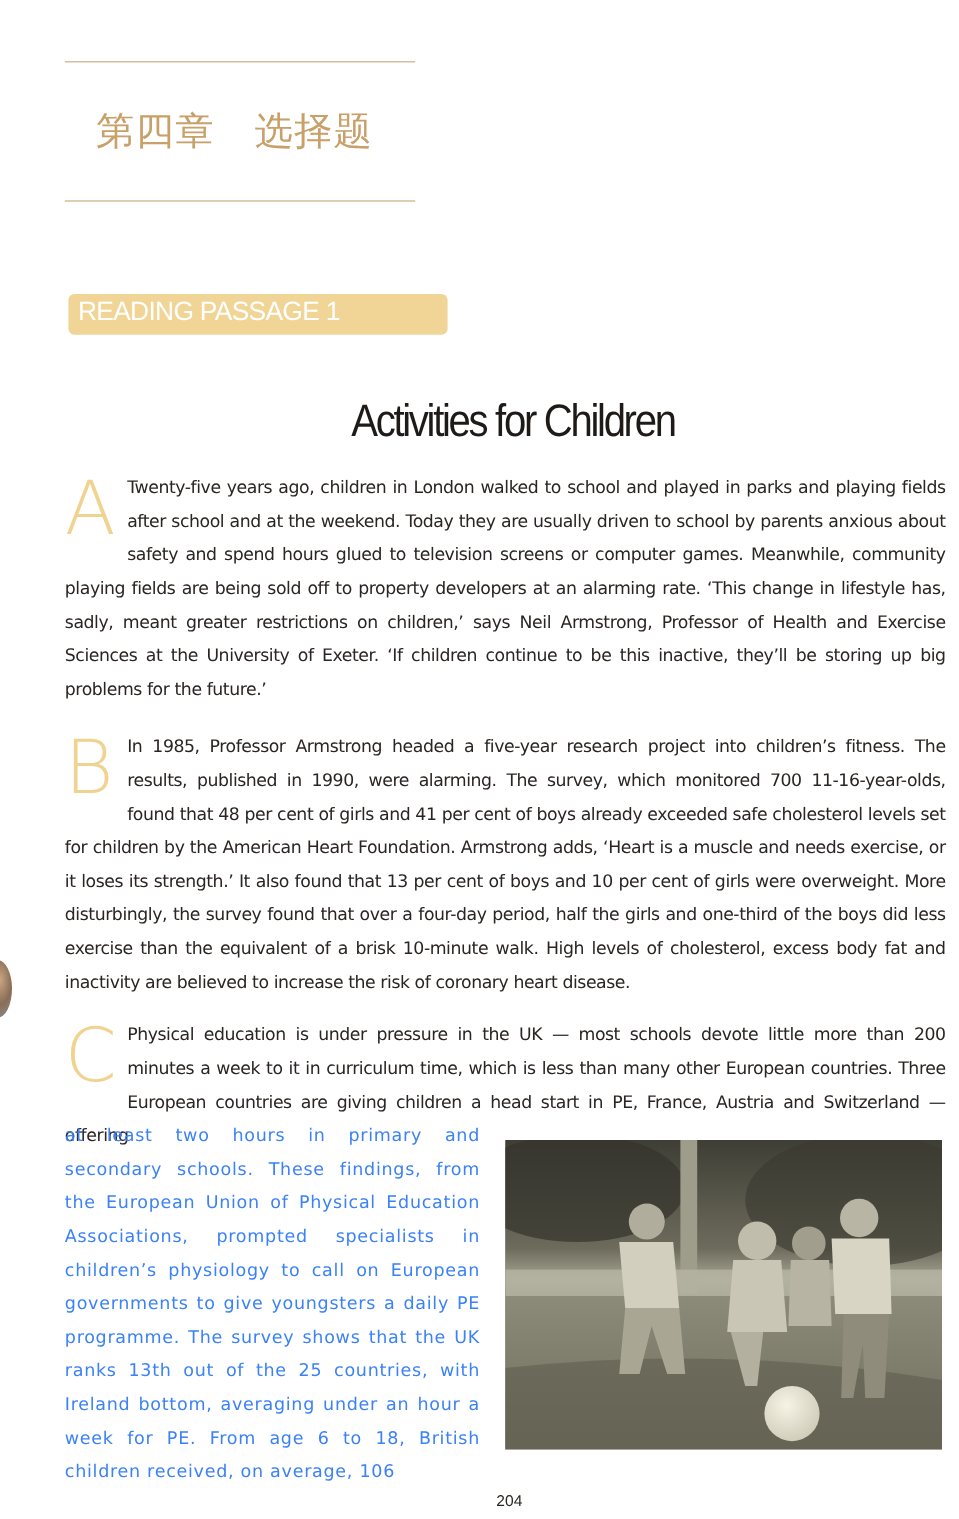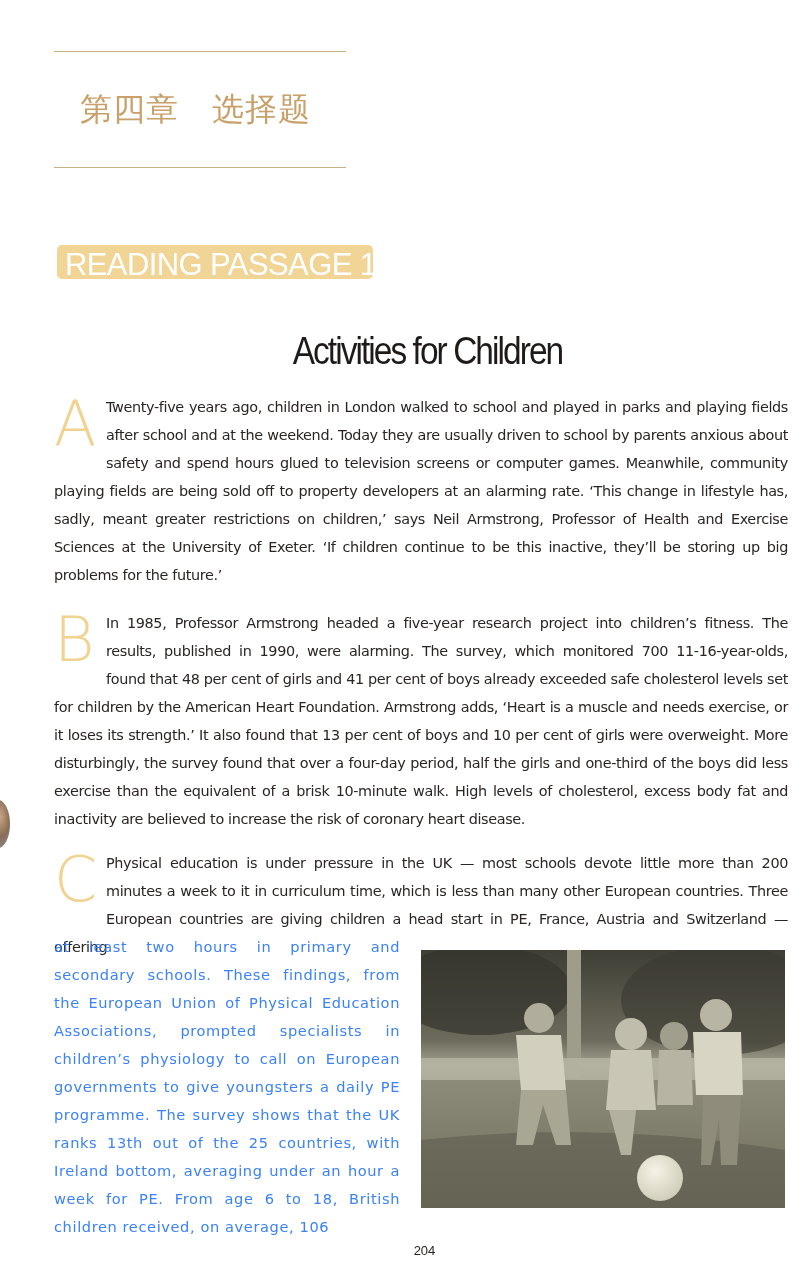--- a/index.html
+++ b/index.html
@@ -17,21 +17,21 @@
       position: absolute; left: 80px; top: 88px;
       font-family: "DejaVu Sans", sans-serif; font-size: 32px; font-weight: 300;
       color: #c8a06a; letter-spacing: 1px; white-space: pre; text-align: right;
     }
     .passage-badge {
       position: absolute; left: 57px; top: 245px; width: 316px; height: 34px;
       background: #f1d596; border-radius: 5px;
     }
     .passage-badge span {
       position: absolute; left: 8px; top: 2px;
-      font-family: "Liberation Sans", sans-serif; font-size: 31px; color: #ffffff;
+      font-family: "Liberation Sans", sans-serif; font-size: 22px; color: #ffffff;
       letter-spacing: -0.6px; white-space: nowrap;
     }
     .article-title {
       position: absolute; left: 0; width: 855px; top: 330px; text-align: center;
       font-family: "Liberation Sans", sans-serif; font-size: 38px; color: #1e1a18;
       letter-spacing: -2.2px; transform: scaleX(0.88); transform-origin: 427px 0;
     }
     .para {
       position: absolute; left: 54px; width: 734px;
       font-family: "DejaVu Sans", sans-serif; font-size: 14.4px; line-height: 28px;

